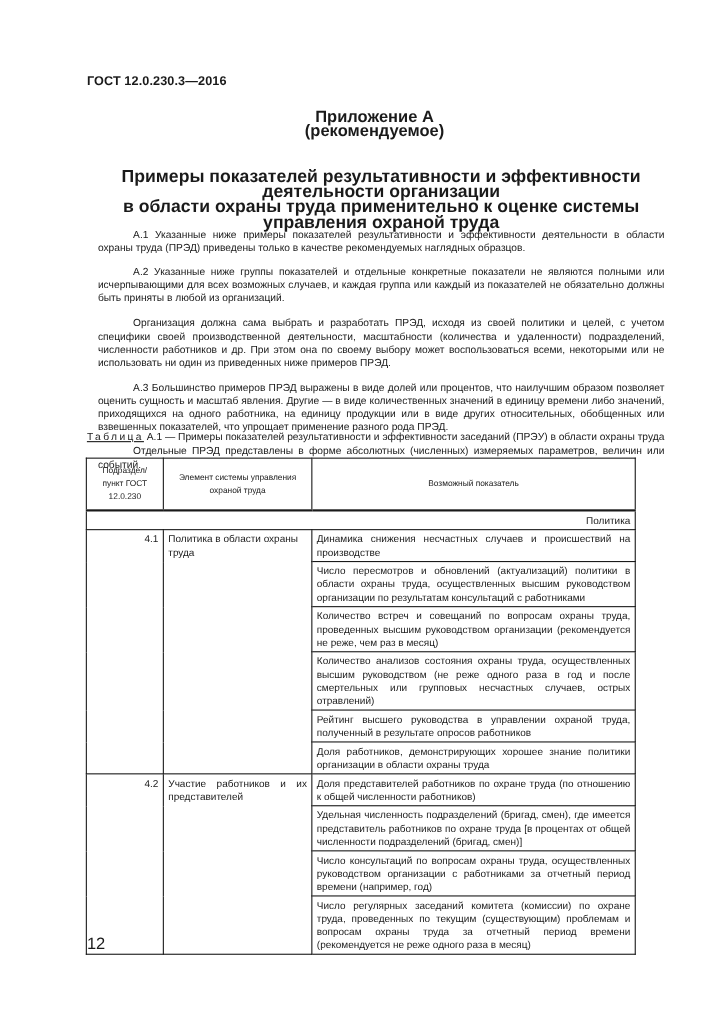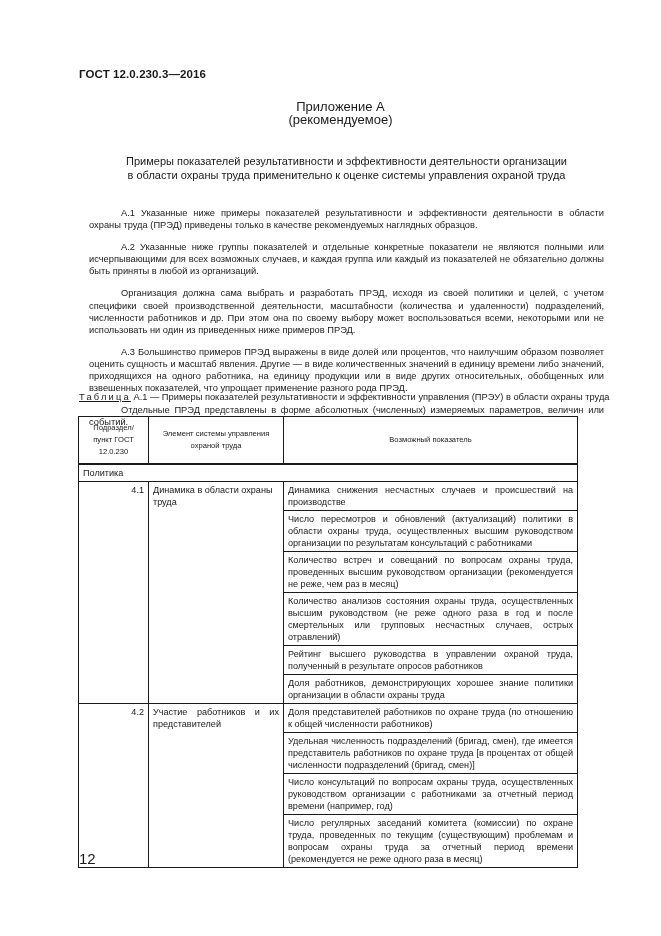--- a/index.html
+++ b/index.html
@@ -6,25 +6,25 @@
   body {
     width: 661px; height: 936px; position: relative; overflow: hidden;
     font-family: "Liberation Sans", "DejaVu Sans", sans-serif; color: #1a1a1a;
   }
   .page-header {
     position: absolute; left: 79px; top: 68px;
     font-size: 11.5px; font-weight: bold; letter-spacing: 0.1px;
   }
   .appendix {
     position: absolute; left: 0; width: 100%; top: 100px; text-align: center;
-    font-size: 13px; font-weight: normal; line-height: 13px; padding-left: 20px; box-sizing: border-box;
+    font-size: 15px; font-weight: bold; line-height: 13px; padding-left: 20px; box-sizing: border-box;
   }
   .doc-title {
     position: absolute; left: 79px; width: 535px; top: 154px; text-align: center;
-    font-size: 11px; font-weight: normal; line-height: 14px;
+    font-size: 16px; font-weight: bold; line-height: 14px;
   }
   .body-text {
     position: absolute; left: 79px; width: 535px; top: 197px;
     font-size: 9.3px; line-height: 12.1px; text-align: justify;
   }
   .body-text p { margin: 10px; text-indent: 32px; }
   .table-caption {
     position: absolute; left: 79px; width: 535px; top: 391px;
     font-size: 9.3px; line-height: 12.1px; text-align: justify;
   }
@@ -35,21 +35,21 @@
   }
   table.main td, table.main th {
     border: 1px solid #1a1a1a; vertical-align: top; padding: 2px 4px 2px 4px;
   }
   table.main th {
     font-weight: normal; font-size: 7.6px; line-height: 12px; vertical-align: middle; text-align: center;
     height: 42px; border-bottom: 2.5px solid #1a1a1a;
   }
   .col1 { width: 61px; text-align: right; }
   .col2 { width: 126px; margin-top: 10px; }
-  .section-row td { text-align: left; padding: 2px 4px 2px 4px; }
+  .section-row td { text-align: right; padding: 2px 4px 2px 4px; }
   .ind { text-align: justify; }
   .page-num {
     position: absolute; left: 79px; top: 850px; font-size: 15px;
   }
 </style>
 </head>
 <body>
 
 <div class="page-header">ГОСТ 12.0.230.3—2016</div>
 
@@ -64,37 +64,37 @@
 </div>
 
 <div class="body-text">
   <p>А.1  Указанные ниже примеры показателей результативности и эффективности деятельности в области охраны труда (ПРЭД) приведены только в качестве рекомендуемых наглядных образцов.</p>
   <p>А.2  Указанные ниже группы показателей и отдельные конкретные показатели не являются полными или исчерпывающими для всех возможных случаев, и каждая группа или каждый из показателей не обязательно должны быть приняты в любой из организаций.</p>
   <p>Организация должна сама выбрать и разработать ПРЭД, исходя из своей политики и целей, с учетом специфики своей производственной деятельности, масштабности (количества и удаленности) подразделений, численности работников и др. При этом она по своему выбору может воспользоваться всеми, некоторыми или не использовать ни один из приведенных ниже примеров ПРЭД.</p>
   <p>А.3  Большинство примеров ПРЭД выражены в виде долей или процентов, что наилучшим образом позволяет оценить сущность и масштаб явления. Другие — в виде количественных значений в единицу времени либо значений, приходящихся на одного работника, на единицу продукции или в виде других относительных, обобщенных или взвешенных показателей, что упрощает применение разного рода ПРЭД.</p>
   <p>Отдельные ПРЭД представлены в форме абсолютных (численных) измеряемых параметров, величин или событий.</p>
 </div>
 
-<div class="table-caption"><span class="spaced">Таблица</span><span> А.1 — Примеры показателей результативности и эффективности управления (ПРЭУ) в области охраны труда</span></div>
+<div class="table-caption"><span class="spaced">Таблица</span><span> А.1 — Примеры показателей результативности и эффективности заседаний (ПРЭУ) в области охраны труда</span></div>
 
 <table class="main">
   <thead>
     <tr>
       <th class="col1">Подраздел/ пункт ГОСТ 12.0.230</th>
       <th class="col2">Элемент системы управления охраной труда</th>
       <th>Возможный показатель</th>
     </tr>
   </thead>
   <tbody>
     <tr class="section-row">
       <td colspan="3">Политика</td>
     </tr>
     <tr>
       <td class="col1" rowspan="6">4.1</td>
-      <td class="col2" rowspan="6">Динамика в области охраны труда</td>
+      <td class="col2" rowspan="6">Политика в области охраны труда</td>
       <td class="ind">Динамика снижения несчастных случаев и происшествий на производстве</td>
     </tr>
     <tr>
         <td class="ind">Число пересмотров и обновлений (актуализаций) политики в области охраны труда, осуществленных высшим руководством организации по результатам консультаций с работниками</td>
       </tr>
     <tr>
         <td class="ind">Количество встреч и совещаний по вопросам охраны труда, проведенных высшим руководством организации (рекомендуется не реже, чем раз в месяц)</td>
       </tr>
     <tr>
         <td class="ind">Количество анализов состояния охраны труда, осуществленных высшим руководством (не реже одного раза в год и после смертельных или групповых несчастных случаев, острых отравлений)</td>

